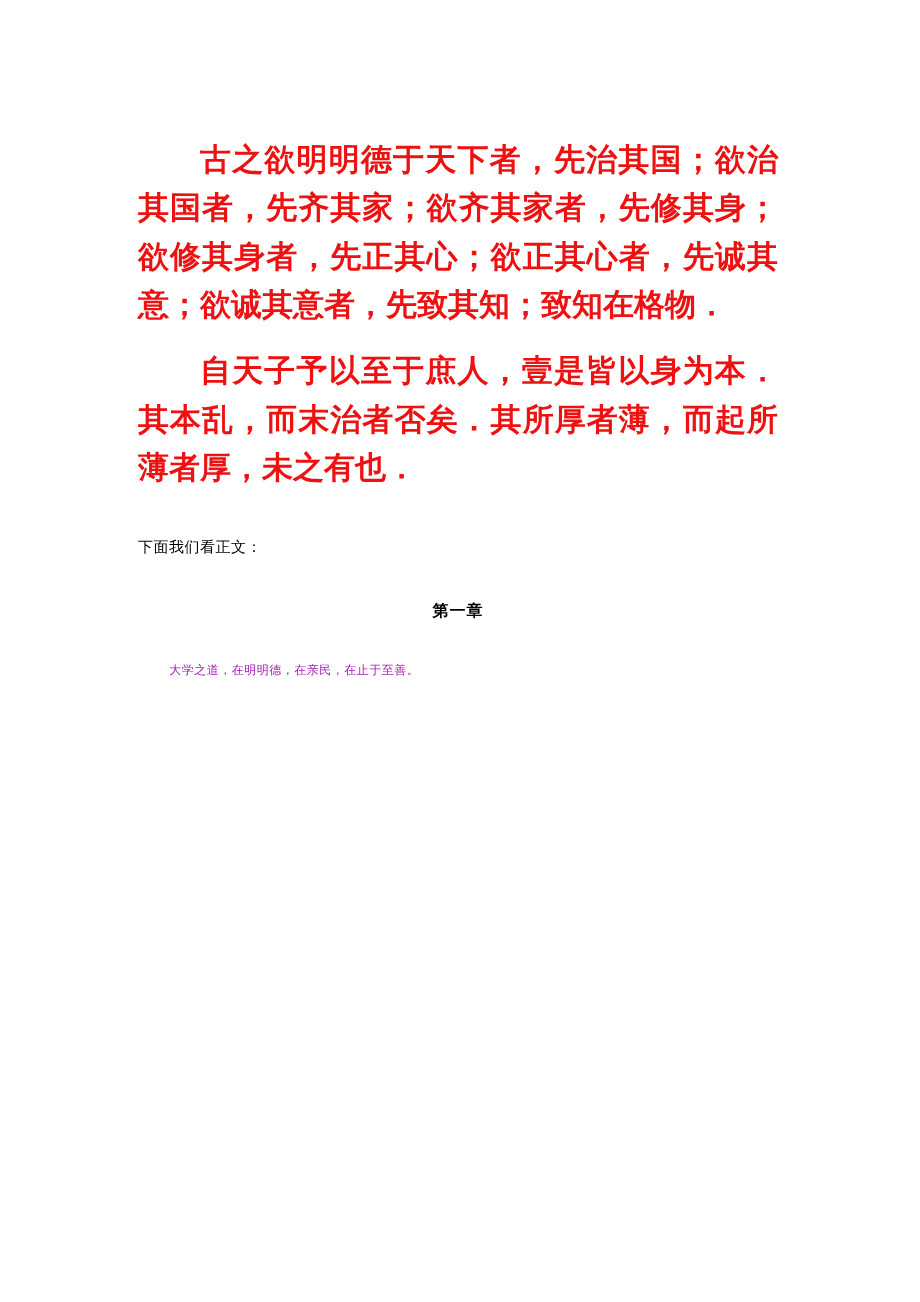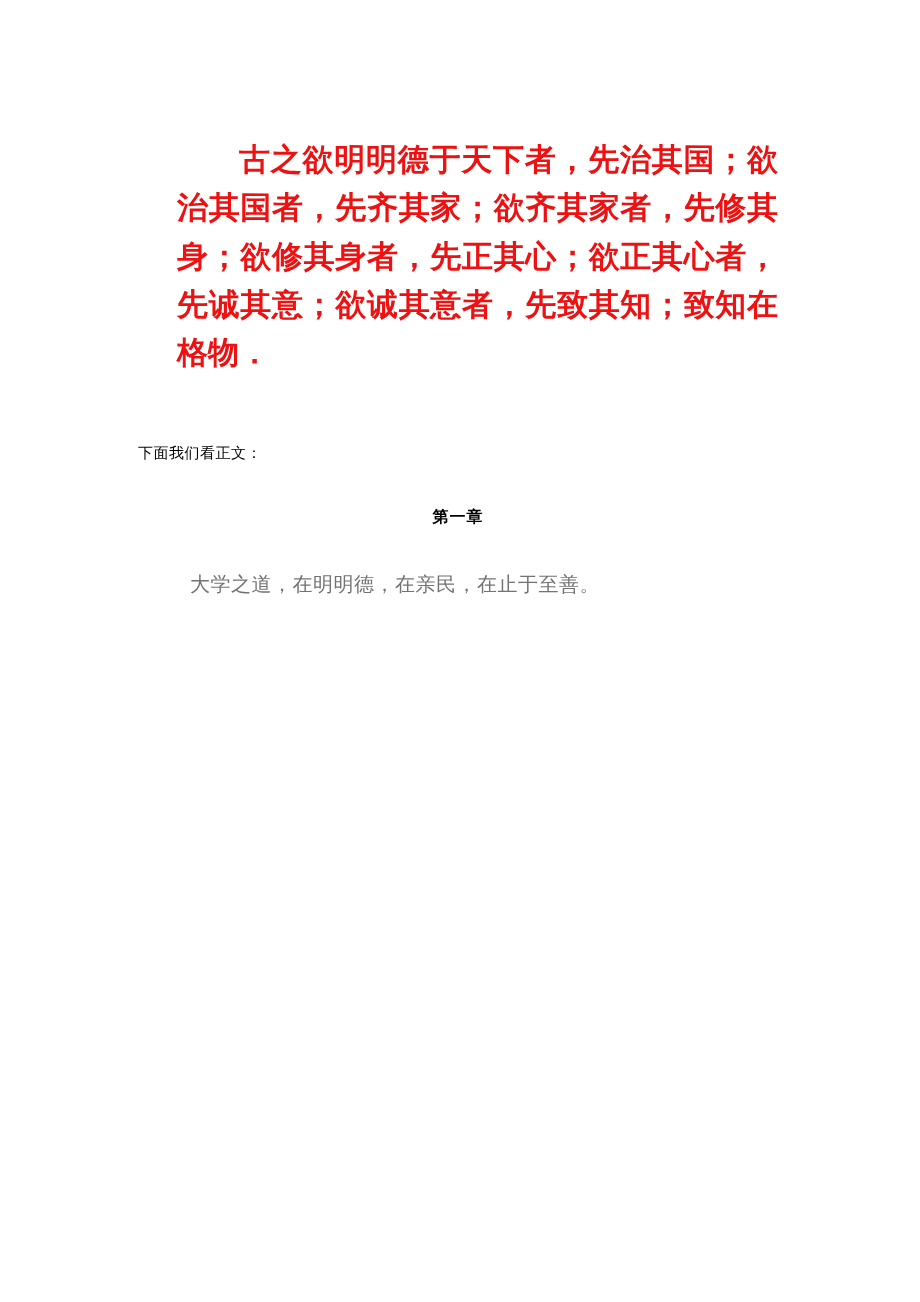--- a/index.html
+++ b/index.html
@@ -41,65 +41,65 @@
     font-weight: bold;
     font-size: 31px;
     line-height: 1.56;
     margin: 0 0 8px 0;
     text-align: justify;
     text-justify: inter-ideograph;
     letter-spacing: 0px;
   }
   .red-block.indent {
     text-indent: 2em;
-    margin-left: 39px;
   }
   .red-p2 { margin-top: 18px; }
   .red-p3 { margin-top: 18px; }
   .note-line {
     font-size: 15px;
     line-height: 1.6;
     color: #000000;
-    margin: 63px 0 0 0;
+    margin: 42px 0 0 0;
     letter-spacing: 0.5px;
   }
   .title-main {
     text-align: center;
     font-size: 22px;
     font-weight: bold;
     margin: 44px 0 0 0;
     letter-spacing: 2px;
     color: #000000;
   }
   .title-sub {
     text-align: center;
     font-size: 16px;
     margin: 42px 0 8px 0;
     letter-spacing: 1px;
     color: #000000;
   }
   .body-para {
-    font-size: 20px;
+    font-size: 12px;
     line-height: 1.8;
     margin: 38px 0 0 0;
     text-indent: 2.6em;
-    color: #737373;
+    color: #a21caf;
     letter-spacing: 0.5px;
   }
 </style>
 </head>
 <body>
 
 <div class="page">
   <div class="content">
 
 
 
     <p class="red-block indent red-p2">古之欲明明德于天下者，先治其国；欲治其国者，先齐其家；欲齐其家者，先修其身；欲修其身者，先正其心；欲正其心者，先诚其意；欲诚其意者，先致其知；致知在格物．</p>
 
+    <p class="red-block indent red-p3">自天子予以至于庶人，壹是皆以身为本．其本乱，而末治者否矣．其所厚者薄，而起所薄者厚，未之有也．</p>
 
     <p class="note-line">下面我们看正文：</p>
 
 
     <h2 class="title-sub">第一章</h2>
 
     <p class="body-para">大学之道，在明明德，在亲民，在止于至善。</p>
 
   </div>
 </div>

